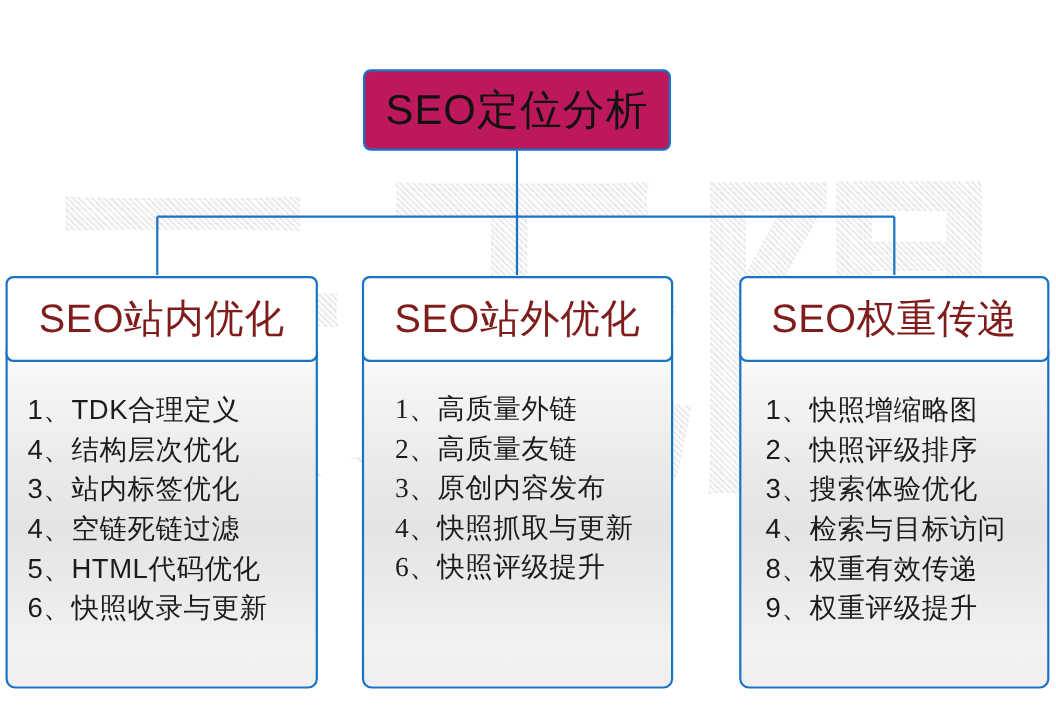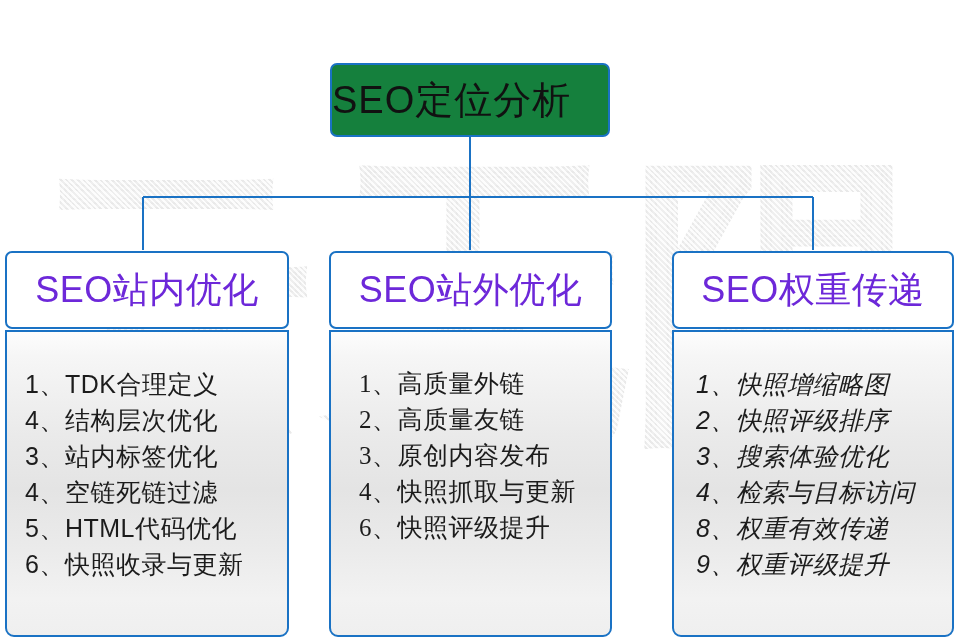--- a/index.html
+++ b/index.html
@@ -73,24 +73,24 @@
   
   .node {
     position: absolute;
     z-index: 2;
   }
 
   .root-box {
     box-sizing: border-box;
     border: 2px solid #1a72c4;
     border-radius: 7px;
-    background: #15803d;
+    background: #be185d;
     display: flex;
     align-items: center;
-    justify-content: flex-start;
+    justify-content: center;
   }
   .root-title {
     font-size: 38px;
     color: #111111;
     letter-spacing: 1px;
     white-space: nowrap;
   }
 
   .col {
     position: absolute;
@@ -106,28 +106,28 @@
     border: 2px solid #1a72c4;
     border-radius: 7px;
     background: #ffffff;
     display: flex;
     align-items: center;
     justify-content: center;
     z-index: 3;
   }
   .col-head-title {
     font-size: 36px;
-    color: #6d28d9;
+    color: #7f1d1d;
     letter-spacing: 0.5px;
     white-space: nowrap;
   }
   .col-body {
     position: absolute;
     left: 0;
-    top: 79px;
+    top: 68px;
     box-sizing: border-box;
     width: 100%;
     border: 2px solid #1a72c4;
     border-radius: 0 0 9px 9px;
     background: linear-gradient(180deg,
         #fdfdfd 0%,
         #f6f6f6 8%,
         #eaeaea 34%,
         #e4e4e4 52%,
         #ebebeb 72%,
@@ -201,21 +201,21 @@
         <li class="item">4、快照抓取与更新</li>
         <li class="item">6、快照评级提升</li>
       </ul>
     </div>
     <div class="col-head">
       <span class="col-head-title">SEO站外优化</span>
     </div>
   </div>
 
   <div class="col" style="left:672px; top:251px; width:282px;">
-    <div class="col-body" style="height:307px;font-style:italic;">
+    <div class="col-body" style="height:307px;">
       <ul class="item-list" style="padding-left:22px;">
         <li class="item">1、快照增缩略图</li>
         <li class="item">2、快照评级排序</li>
         <li class="item">3、搜索体验优化</li>
         <li class="item">4、检索与目标访问</li>
         <li class="item">8、权重有效传递</li>
         <li class="item">9、权重评级提升</li>
       </ul>
     </div>
     <div class="col-head">

